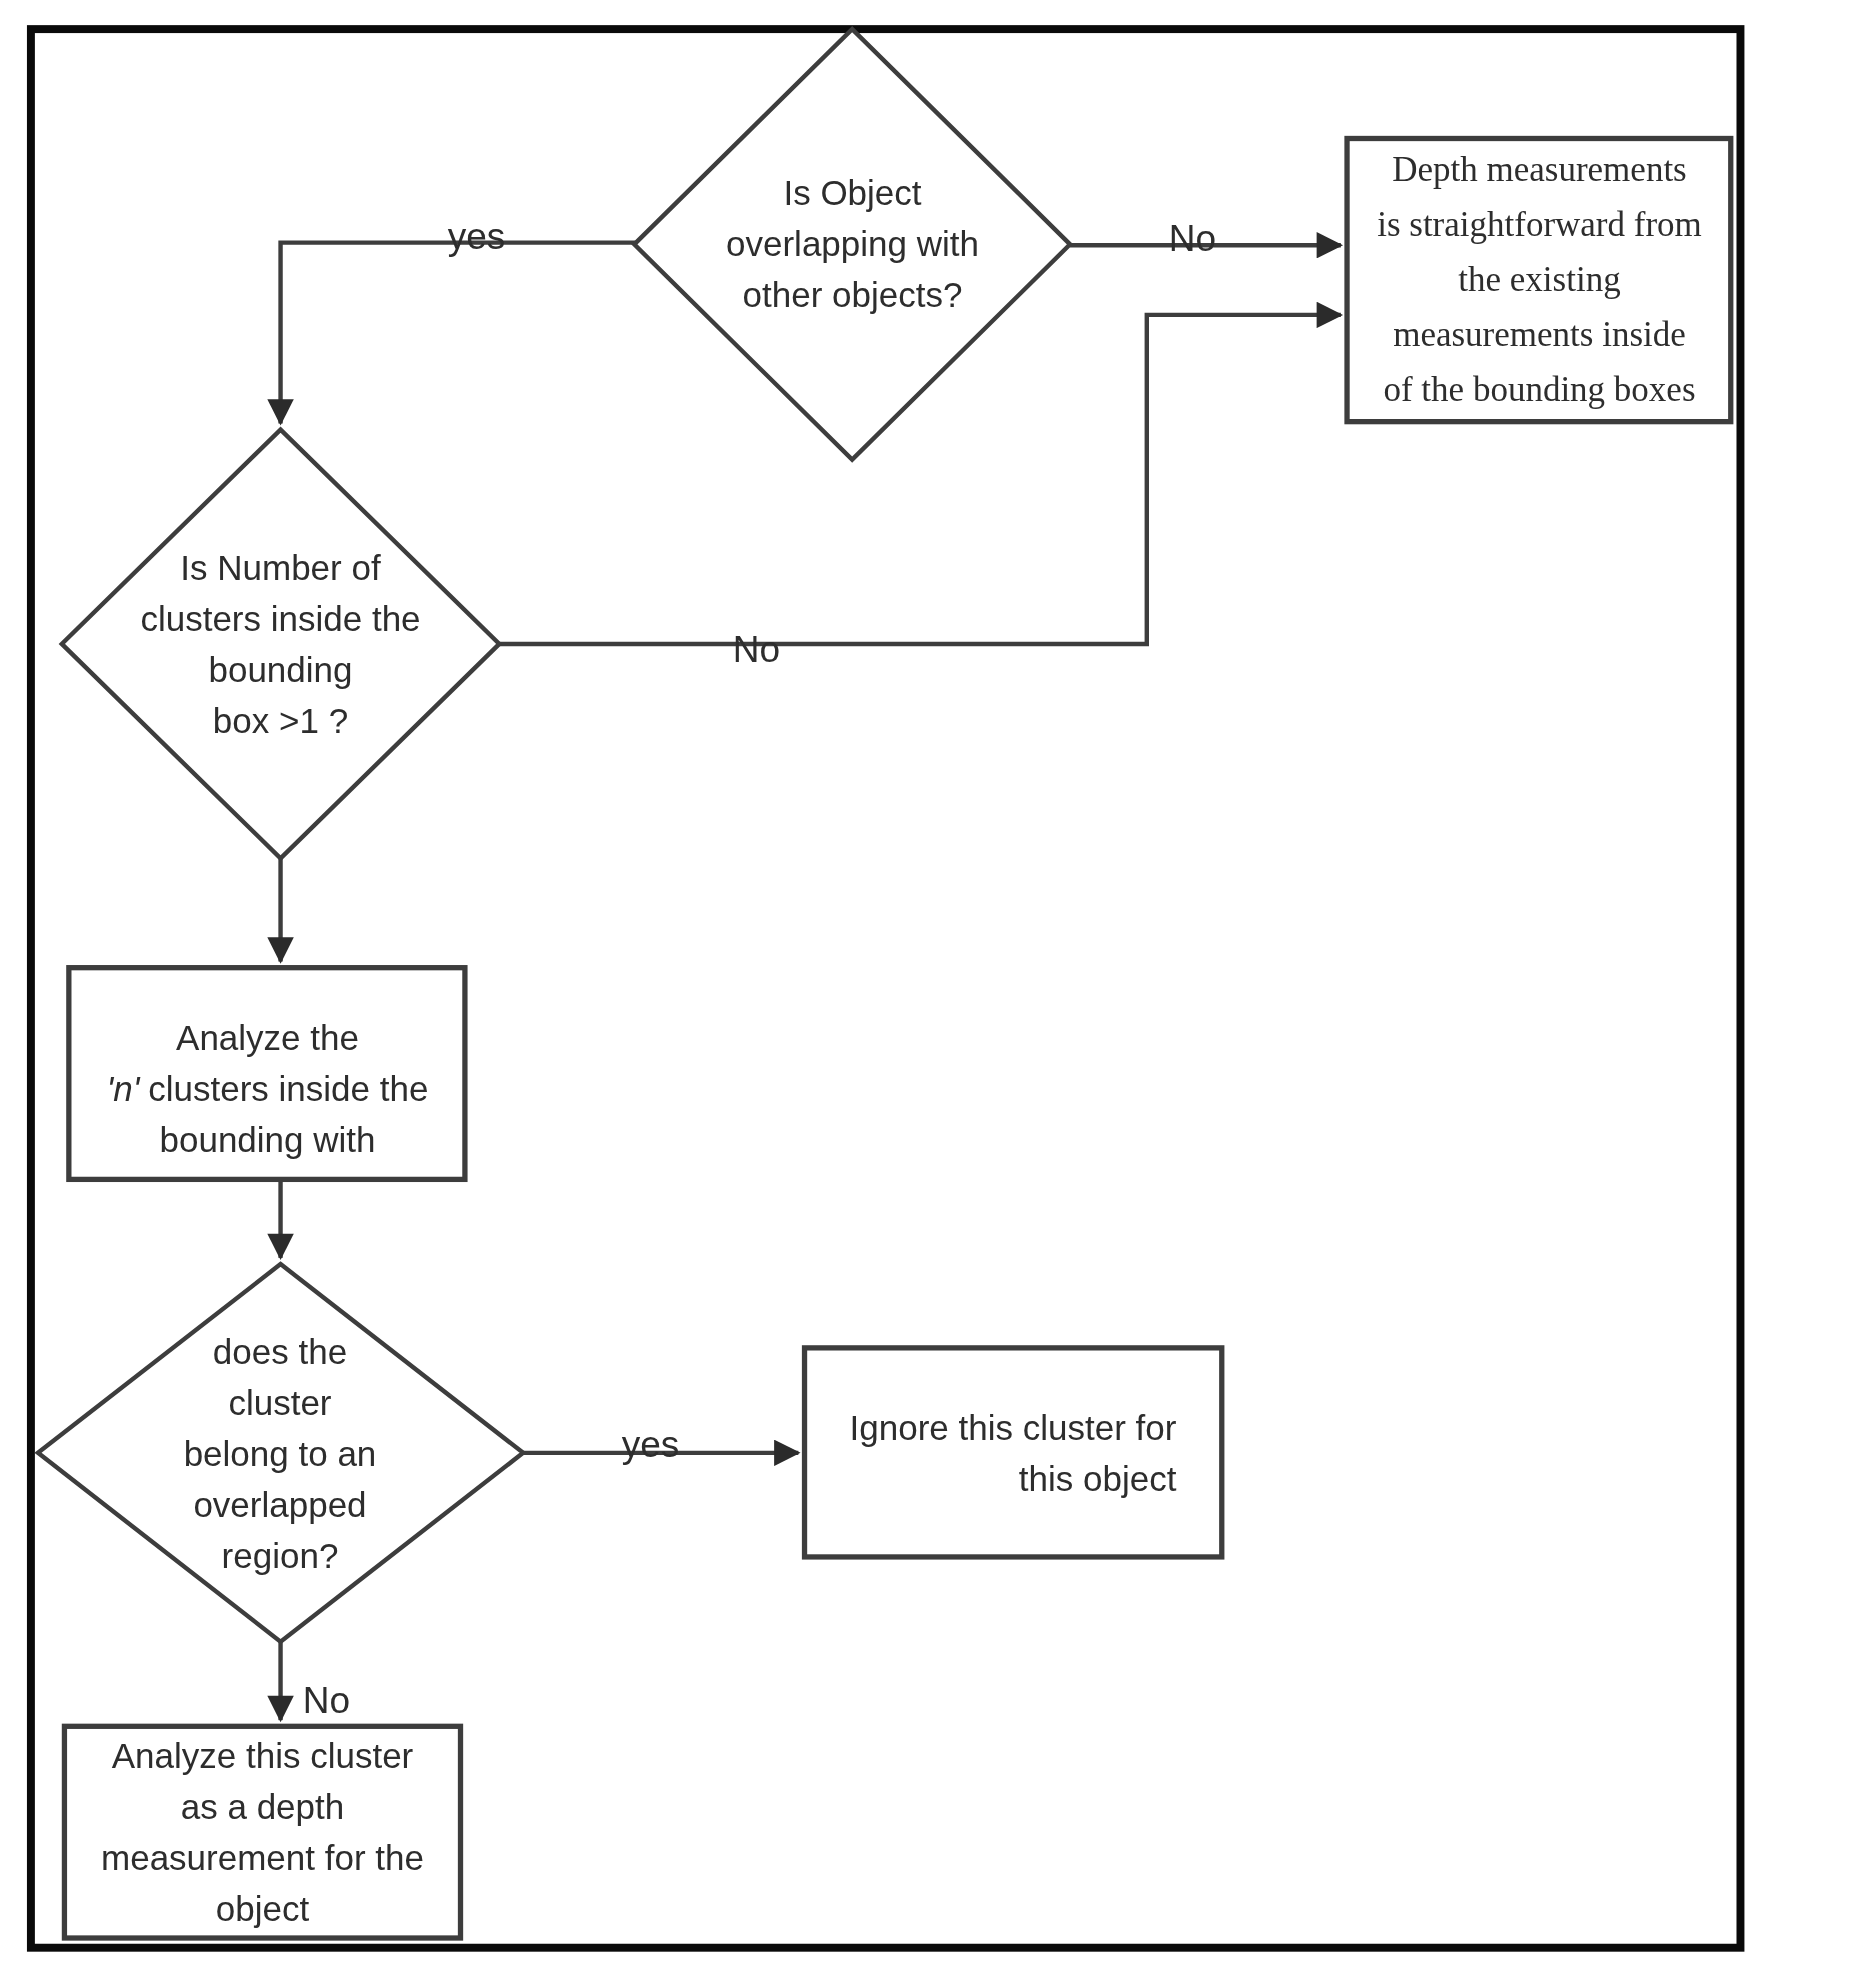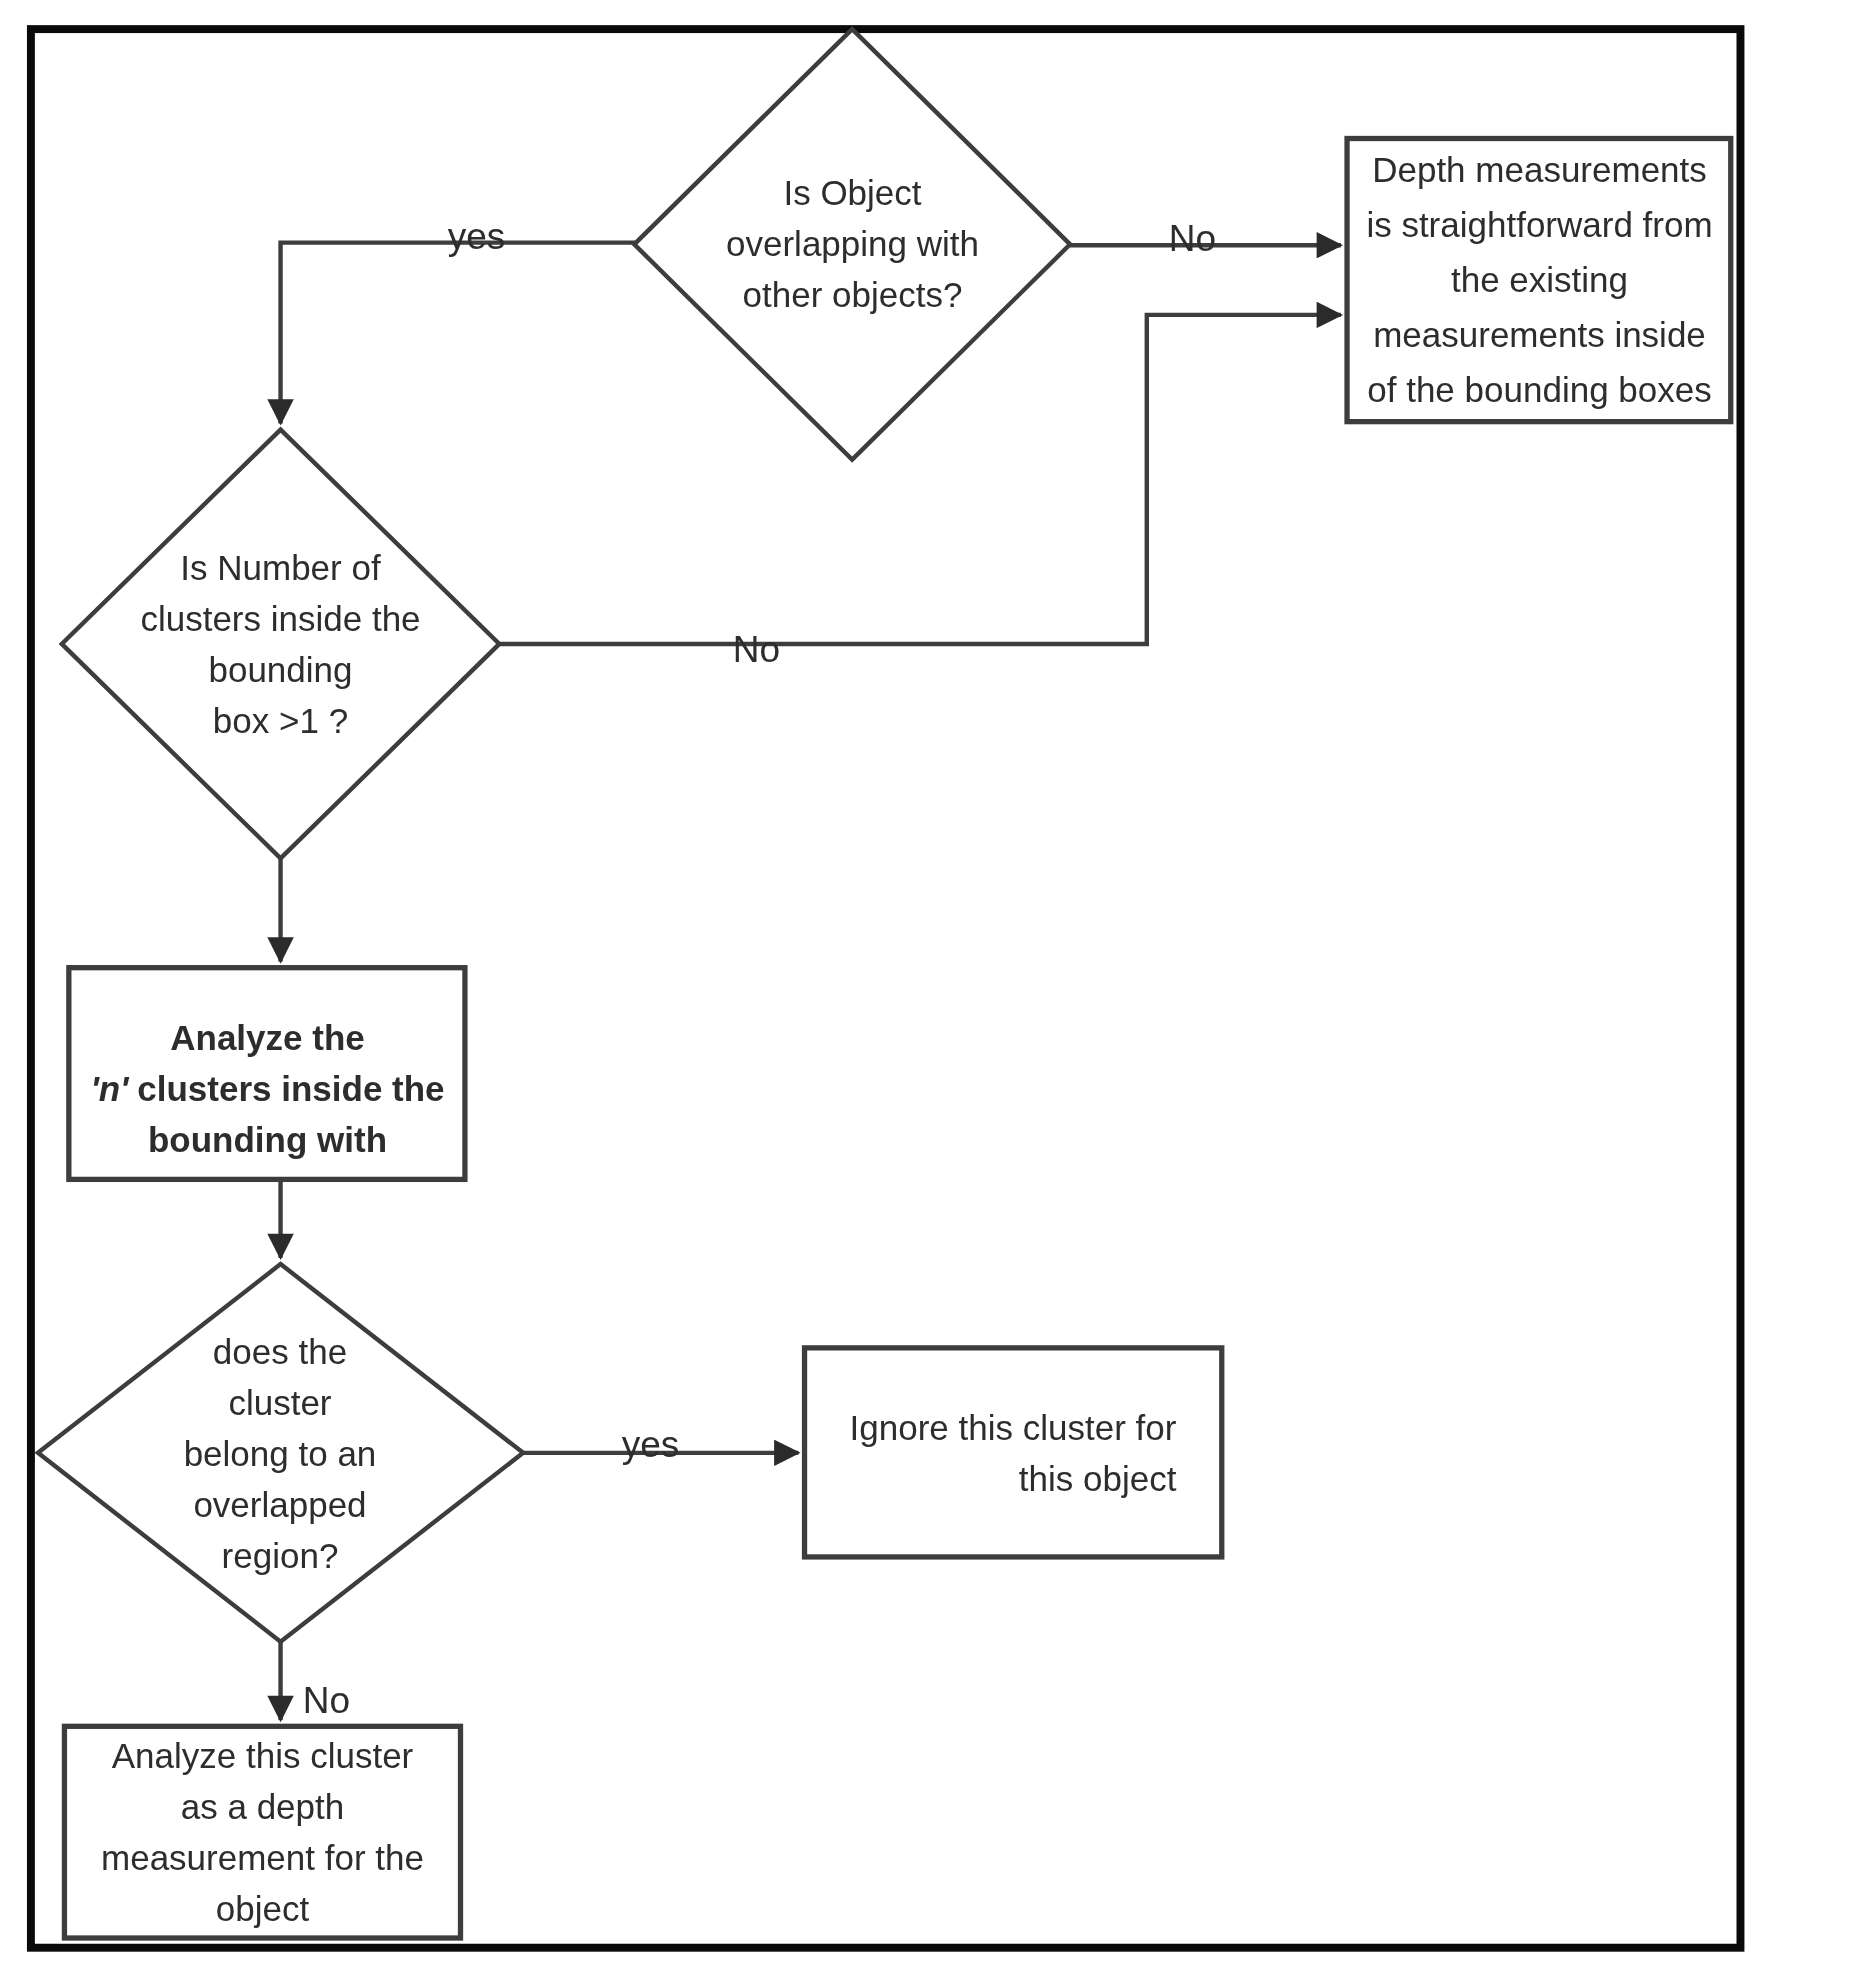--- a/index.html
+++ b/index.html
@@ -13,21 +13,21 @@
   }
   .stage svg{position:absolute;left:0;top:0;}
   .node-text{
     position:absolute;
     display:flex;align-items:center;justify-content:center;
     text-align:center;
     white-space:pre-line;
     font-size:35px;line-height:51px;
     color:#2d2d2d;
   }
-  .lh62{line-height:55px;}
+  .lh62{line-height:55px;font-family:Liberation Serif, serif;}
   .stacked{flex-direction:column;}
   .stacked .row{white-space:nowrap;}
   .it{font-style:italic;margin-right:8.8px;}
   .edge-label{
     position:absolute;
     width:141px;height:53px;
     display:flex;align-items:center;justify-content:center;
     font-size:37px;line-height:53px;
     color:#2d2d2d;
     margin-top:29px;
@@ -73,21 +73,21 @@
 is straightforward from
 the existing
 measurements inside
 of the bounding boxes</div>
 
   <div class="node-text" style="left:104px;top:540px;width:353px;height:208px;">Is Number of
 clusters inside the
 bounding
 box &gt;1 ?</div>
 
-  <div class="node-text stacked" style="left:71px;top:970px;width:393px;height:236px;font-weight:bold;">
+  <div class="node-text stacked" style="left:71px;top:970px;width:393px;height:236px;">
     <div class="row">Analyze the</div>
     <div class="row">
       <span class="it">'n'</span><span>clusters inside the</span>
     </div>
     <div class="row">bounding with</div>
   </div>
 
   <div class="node-text" style="left:139px;top:1325px;width:282px;height:256px;">does the
 cluster
 belong to an

